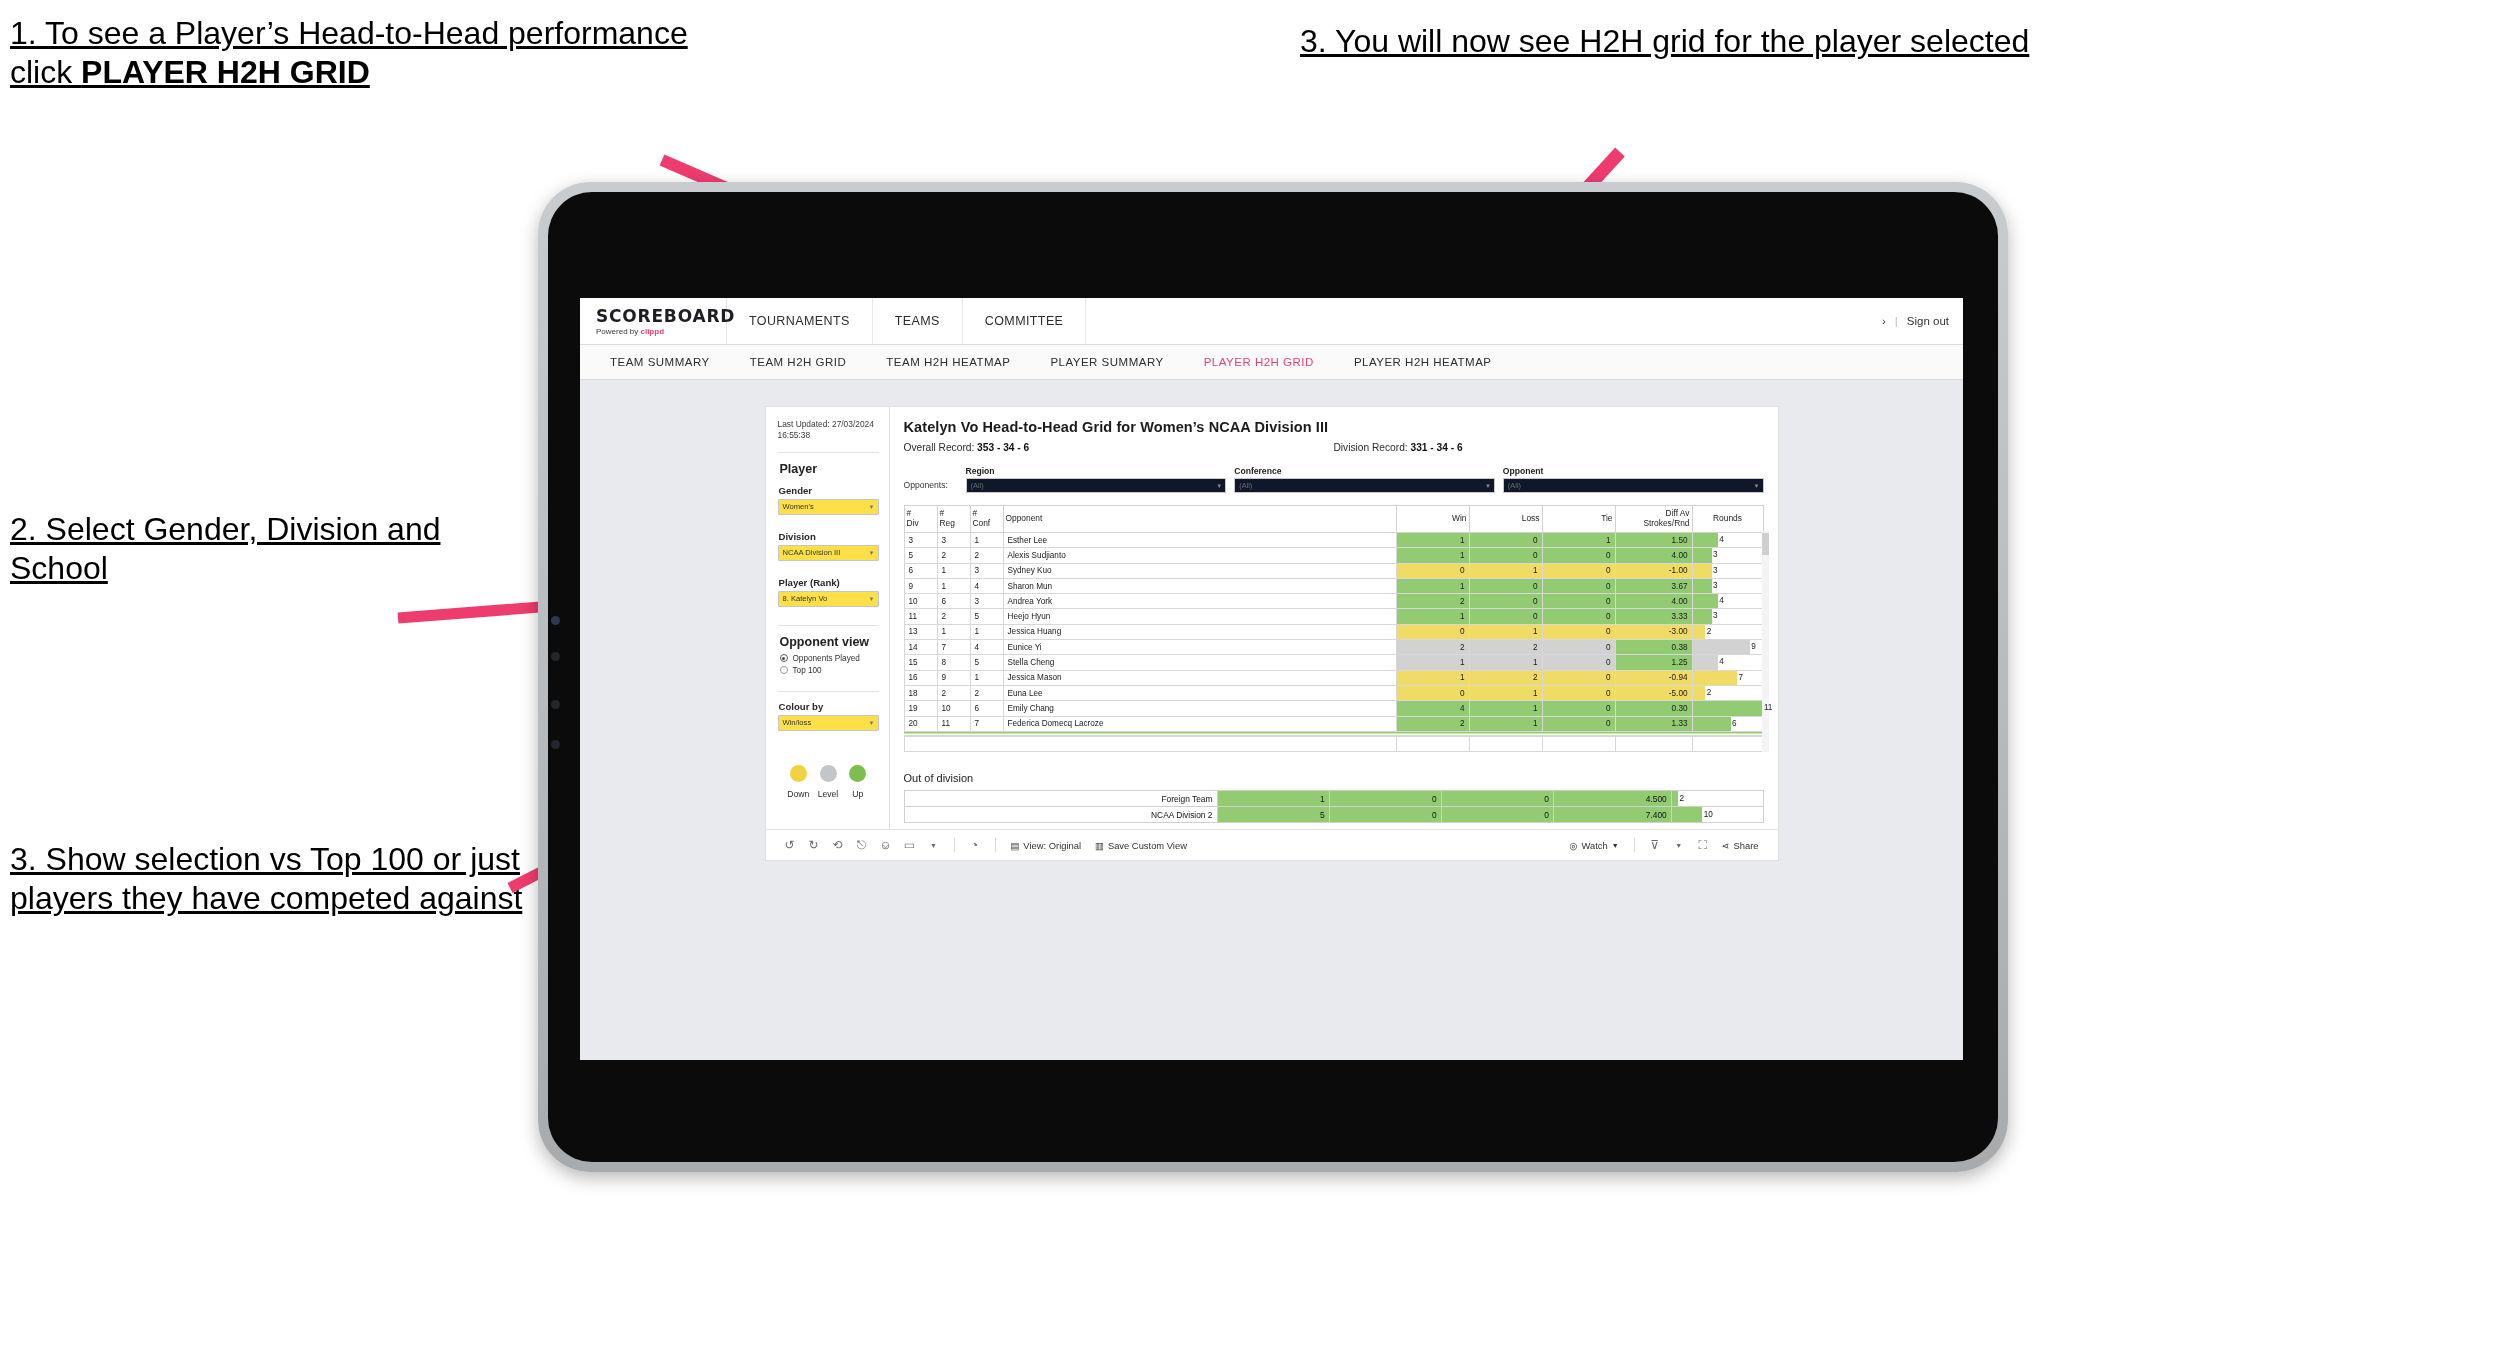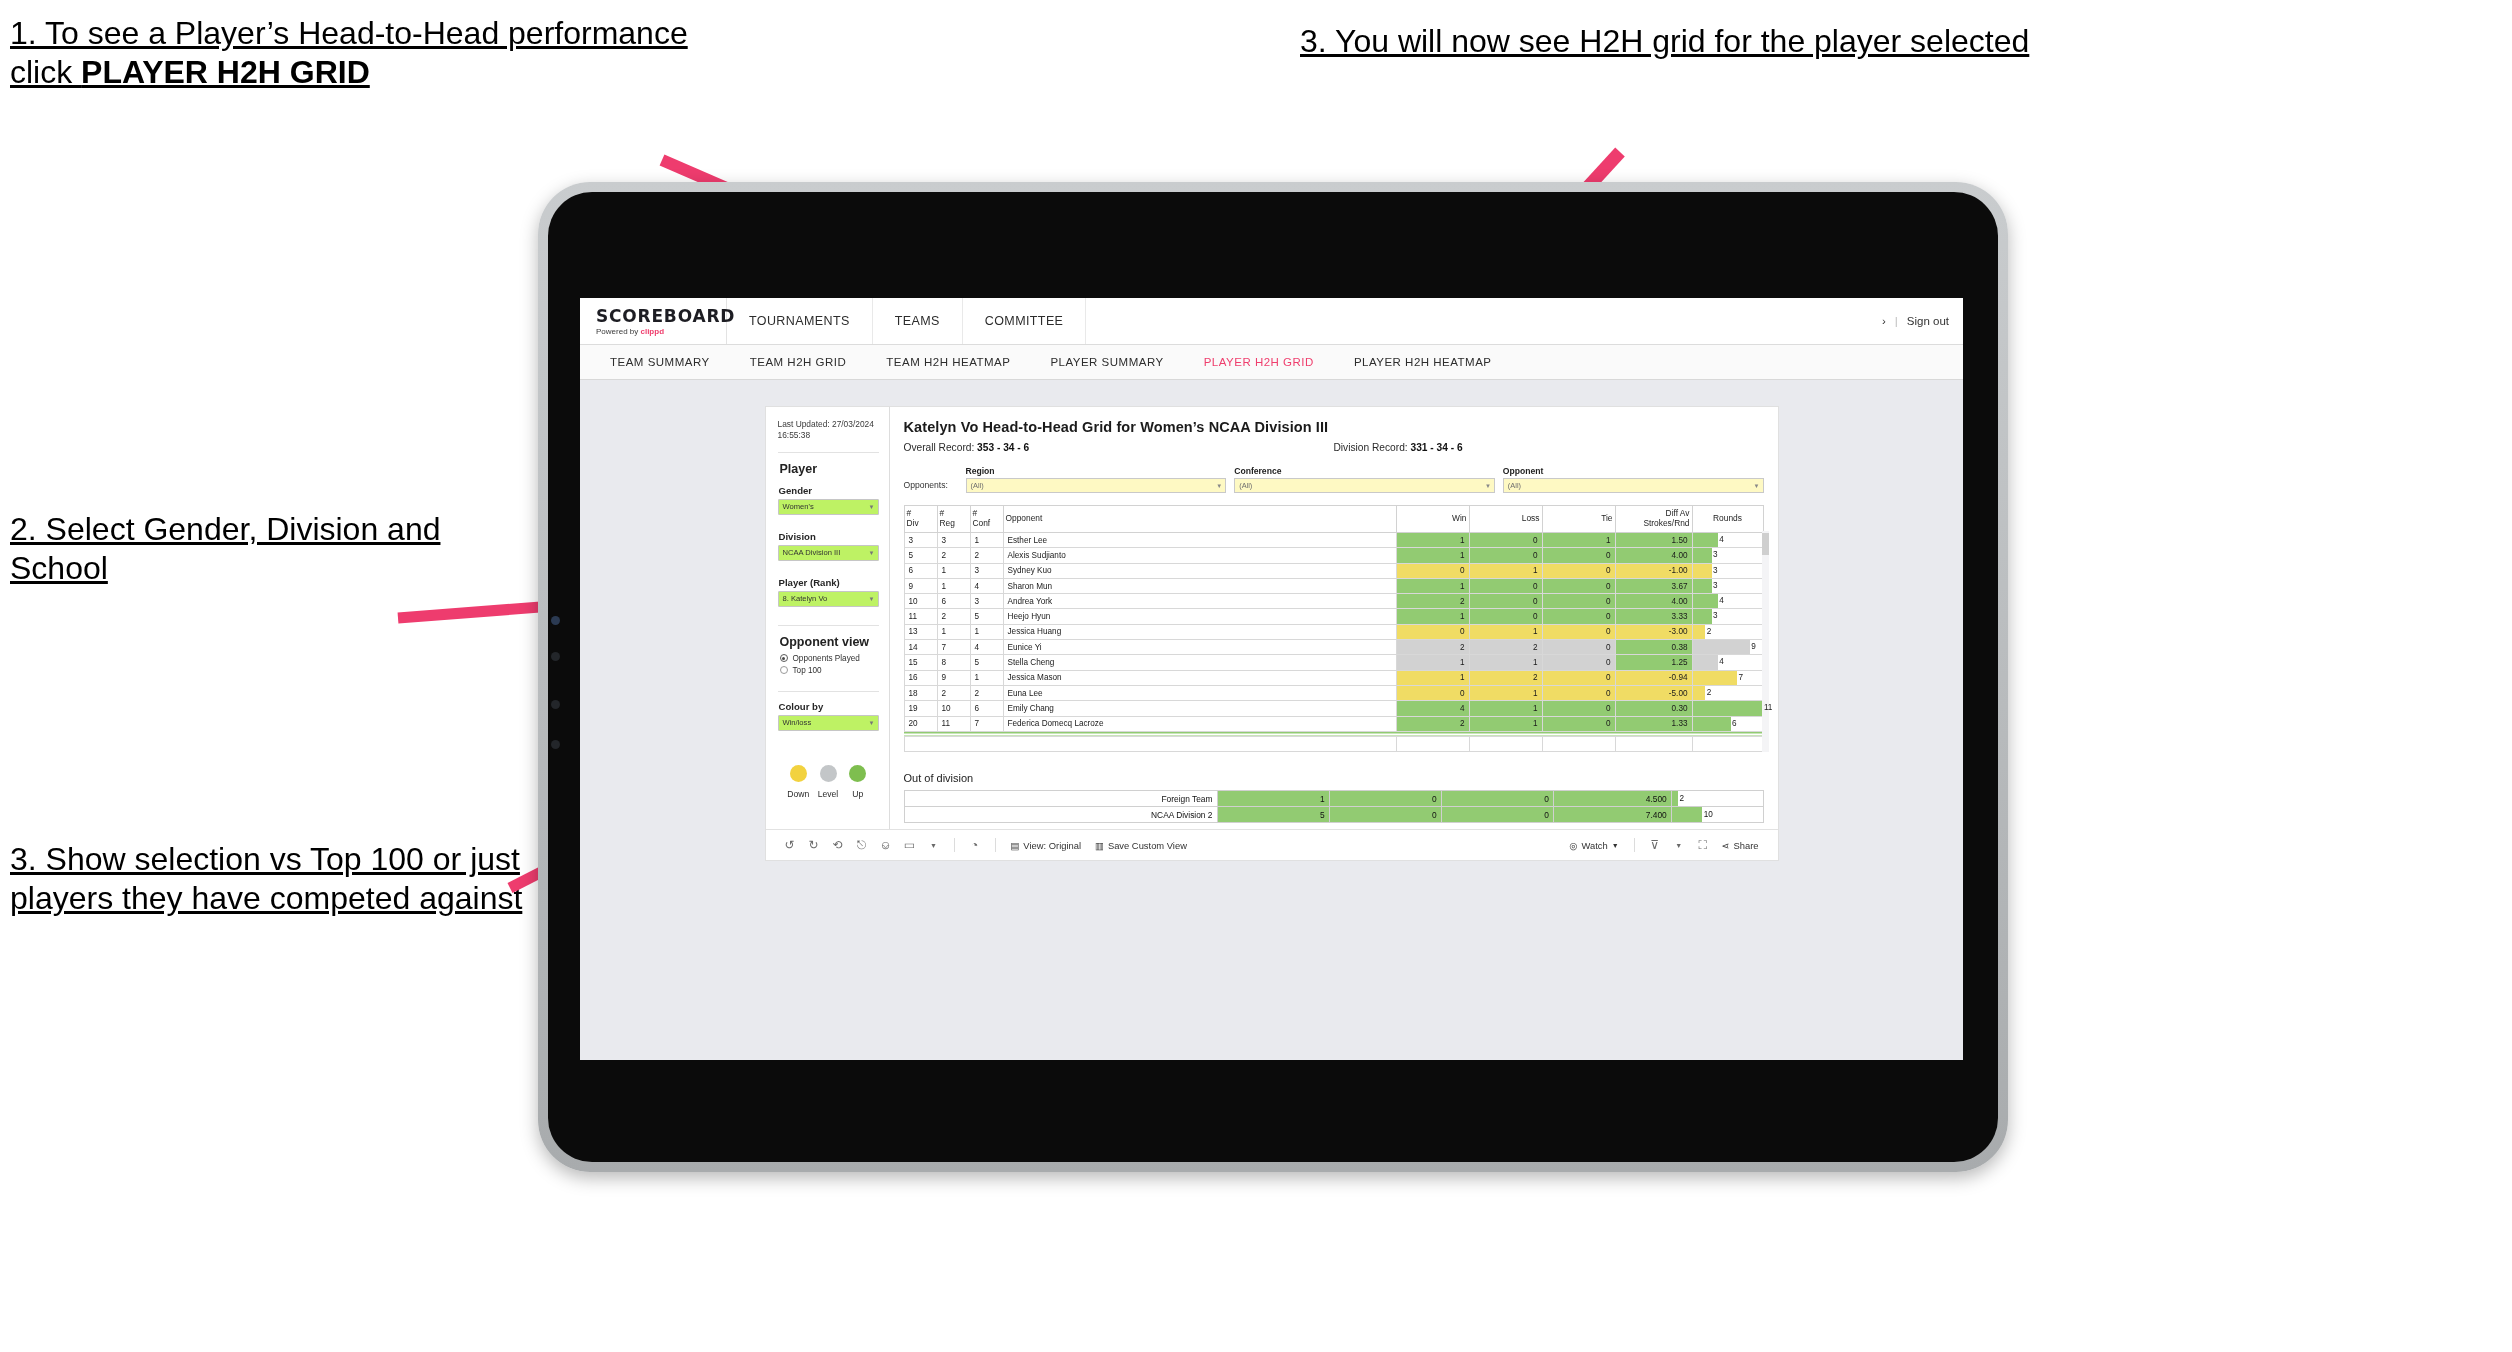--- a/index.html
+++ b/index.html
@@ -60,21 +60,21 @@
             display:flex;flex-direction:column;}
   #wbbody{display:flex;align-items:stretch;}
 
   
   #lpanel{width:124px;border-right:1px solid #dddddd;padding:12px 10px 8px 12px;
           box-sizing:border-box;}
   .lastupd{font-size:8.4px;color:#3a3a3a;line-height:1.35;}
   .hr{height:1px;background:#e2e2e2;margin:10px 0 9px 0;}
   .secttl{font-size:12.5px;font-weight:600;color:#222;margin:2px 0 9px 2px;}
   .fldlbl{font-size:9.6px;font-weight:700;color:#262626;margin:0 0 3px 1px;}
-  .sel{height:14px;border:1px solid #c6c6c6;background:#bef264;border-radius:1px;
+  .sel{height:14px;border:1px solid #c6c6c6;background:#fde047;border-radius:1px;
        display:flex;align-items:center;justify-content:space-between;
        padding:0 3px 0 4px;font-size:7.6px;color:#333;margin-bottom:16px;}
   .sel .car{font-size:6px;color:#777;}
   .radrow{display:flex;align-items:center;gap:5px;margin:3px 0 2px 2px;}
   .rad{width:8px;height:8px;border-radius:50%;border:1px solid #9a9a9a;
        background:#fff;box-sizing:border-box;position:relative;}
   .rad.on{border-color:#5a5a5a;}
   .rad.on::after{content:"";position:absolute;left:1.5px;top:1.5px;
        width:3px;height:3px;border-radius:50%;background:#4a4a4a;}
   .radlbl{font-size:8.2px;color:#303030;}
@@ -86,21 +86,21 @@
   
   #rpanel{flex:1;padding:12px 14px 6px 14px;box-sizing:border-box;position:relative;}
   #vizttl{font-size:14.5px;font-weight:600;color:#1b1b1b;letter-spacing:.1px;}
   #recrow{display:flex;margin-top:7px;font-size:10.2px;color:#2b2b2b;}
   #recrow .rec{width:50%;}
   #recrow b{font-weight:700;color:#111;}
   #filters{display:flex;align-items:flex-end;margin-top:13px;gap:8px;}
   #oplbl{font-size:8.6px;color:#333;padding-bottom:3px;width:54px;}
   .fgrp{flex:1;}
   .fgrp .flbl{font-size:8.6px;font-weight:700;color:#222;margin-bottom:2px;}
-  .fsel{height:13px;border:1px solid #c9c9c9;background:#fef9c3;display:flex;
+  .fsel{height:13px;border:1px solid #c9c9c9;background:#0f172a;display:flex;
         align-items:center;justify-content:space-between;padding:0 3px 0 4px;
         font-size:7.4px;color:#6d6d6d;}
   .fsel .car{font-size:6px;color:#888;}
 
   
   table{border-collapse:collapse;width:100%;table-layout:fixed;}
   #h2h{margin-top:12px;}
   #h2h th{border:1px solid #d2d2d2;font-size:8.4px;font-weight:400;color:#1e1e1e;
           height:26px;background:#fff;line-height:1.15;padding:0 2px;}
   #h2h td{border:1px solid #d8d8d8;font-size:8.2px;color:#1a1a1a;height:14.3px;

